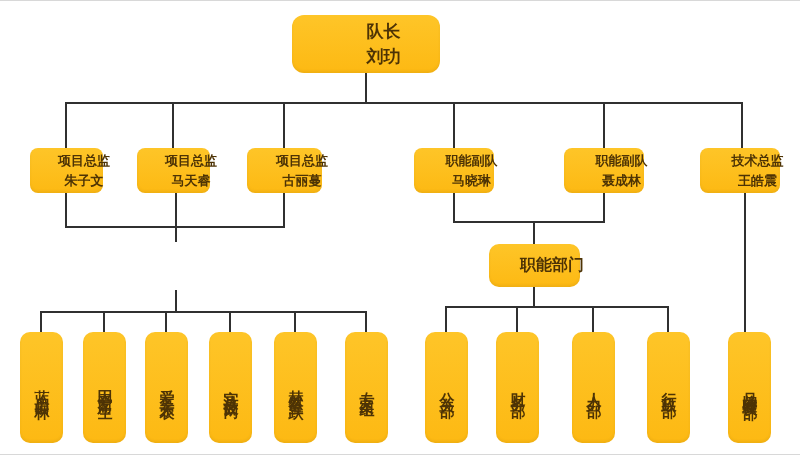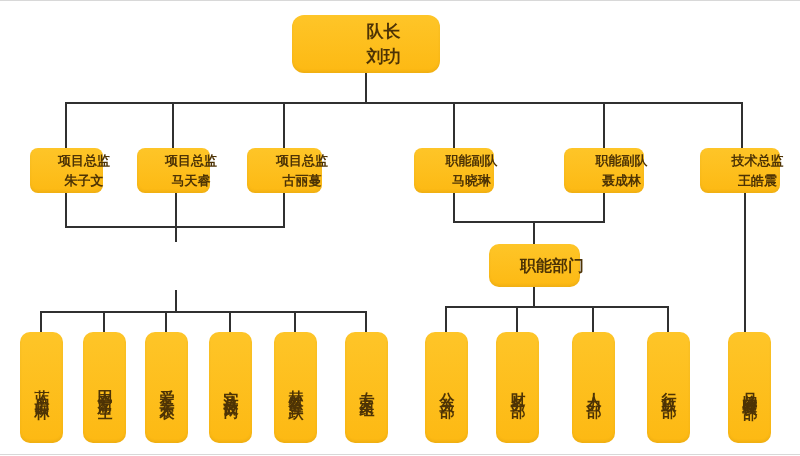--- a/index.html
+++ b/index.html
@@ -117,21 +117,21 @@
   </div>
   <div class="node" style="left:564px;top:148px;width:80px;height:45px;font-size:13px;">
     <span class="ln">职能副队</span>
     <span class="ln">聂成林</span>
   </div>
   <div class="node" style="left:700px;top:148px;width:80px;height:45px;font-size:13px;">
     <span class="ln">技术总监</span>
     <span class="ln">王皓震</span>
   </div>
 
-  <div class="node" style="left:489px;top:244px;width:91px;height:43px;font-size:16px;border-radius:10px;">
+  <div class="node" style="left:489px;top:244px;width:91px;height:43px;font-size:16px;border-radius:10px;font-family:Liberation Mono, monospace;">
     <span class="ln">职能部门</span>
   </div>
 
   <div class="node vert" style="left:20px;top:332px;width:43px;height:111px;">
     <span>蓝启山林</span>
   </div>
   <div class="node vert" style="left:83px;top:332px;width:43px;height:111px;">
     <span>因爱而生</span>
   </div>
   <div class="node vert" style="left:145px;top:332px;width:43px;height:111px;">

